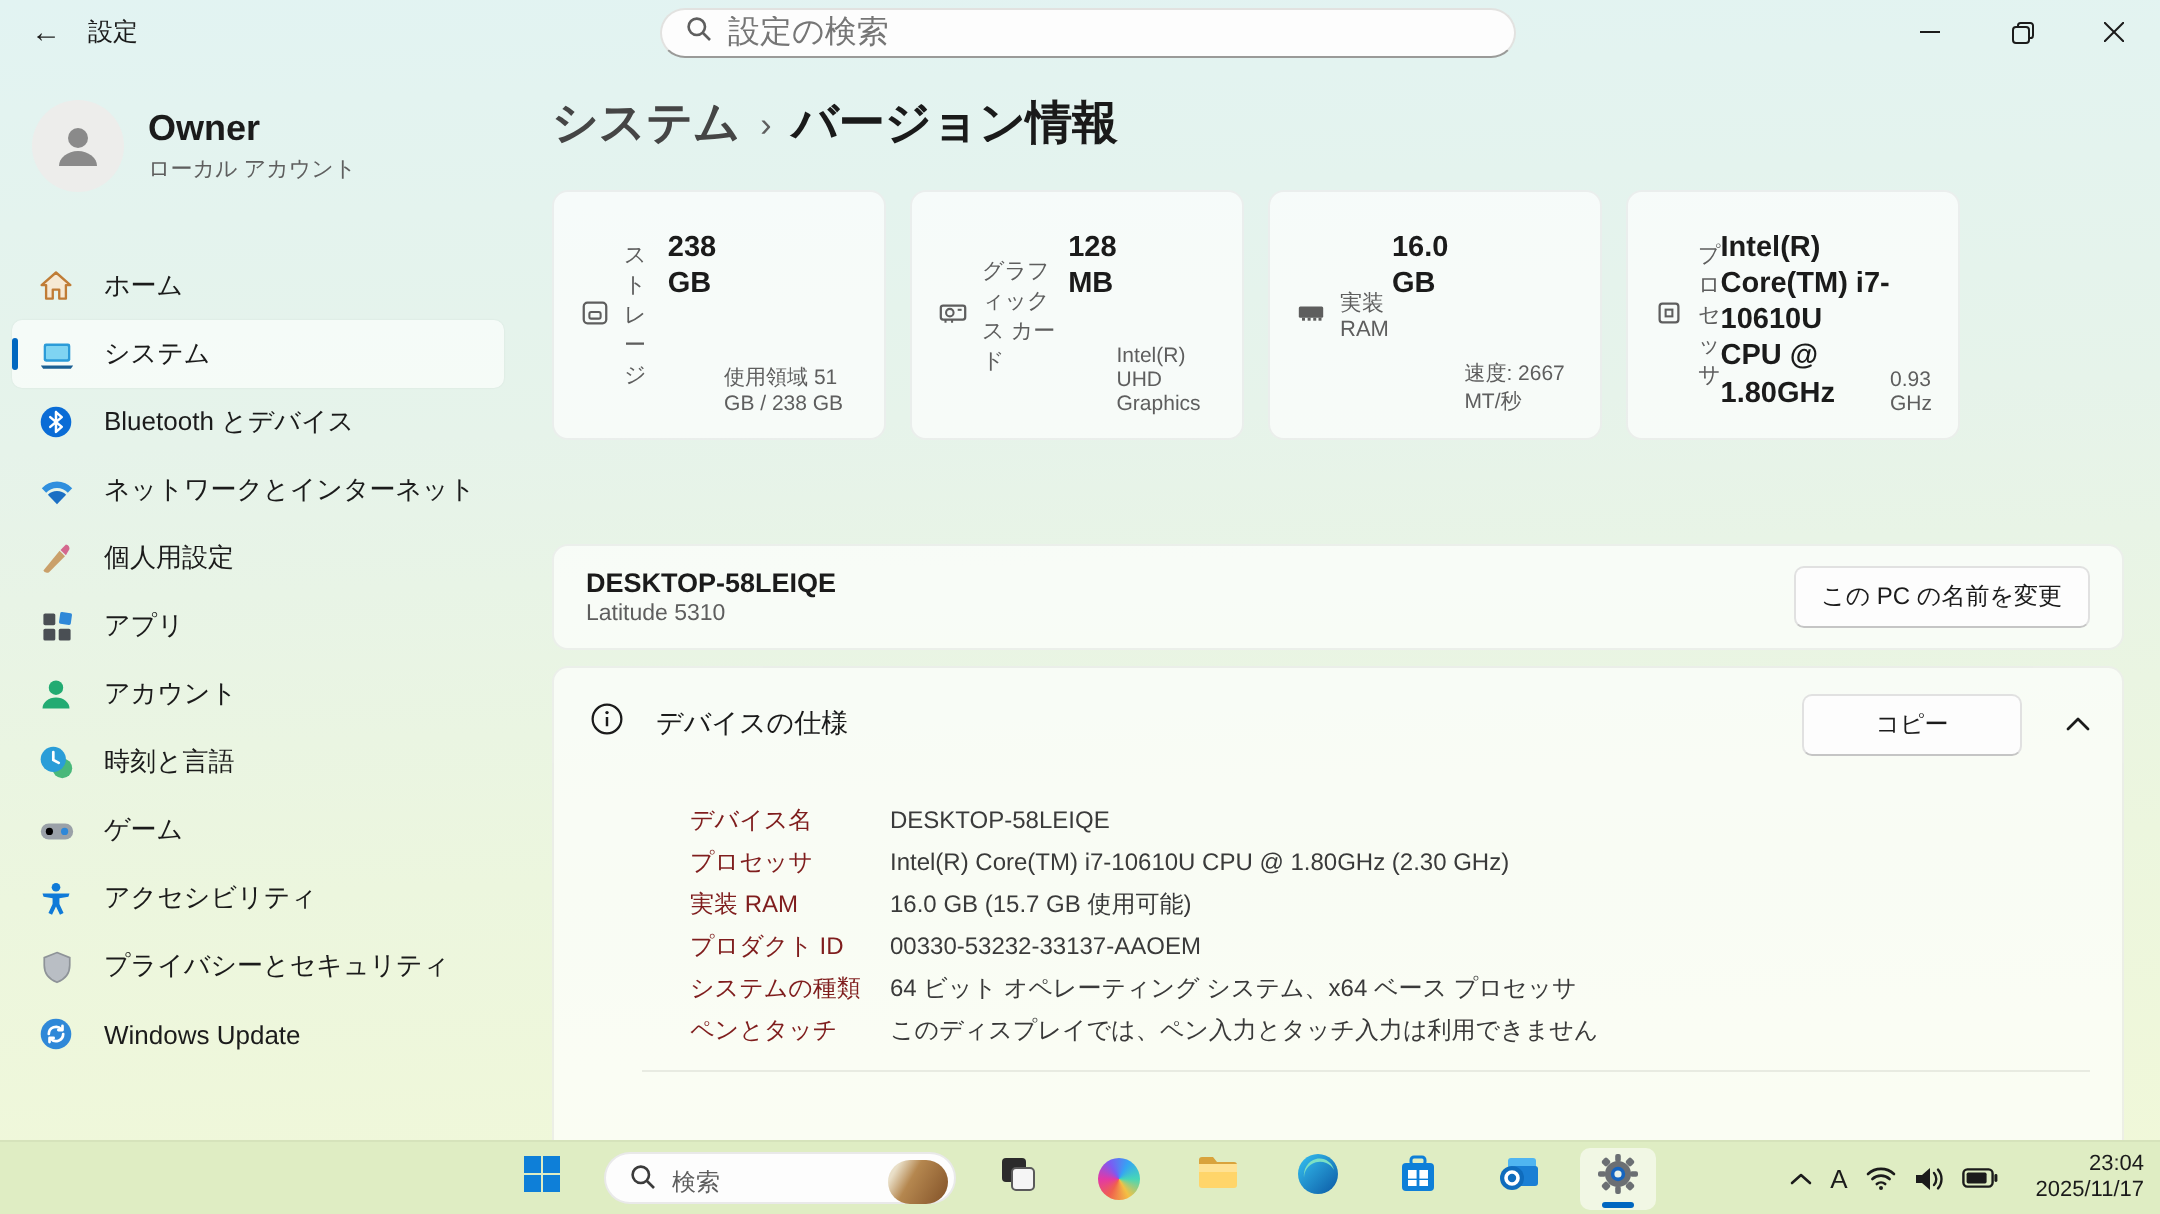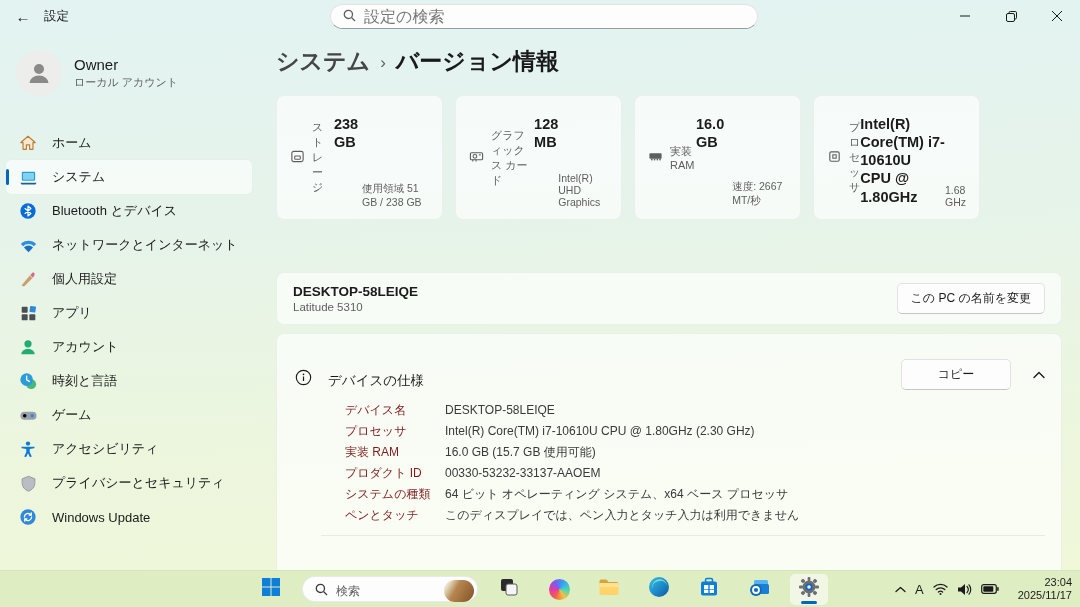--- a/index.html
+++ b/index.html
@@ -17,21 +17,21 @@
   .tb-search { position:absolute; left:330px; top:4px; width:428px; height:25px; background:#fdfdfd; border:1px solid #e2e2e0; border-bottom:1px solid #9a9a98; border-radius:13px; display:flex; align-items:center; padding:0 12px; gap:8px; }
   .tb-search input { border:none; outline:none; background:transparent; font-size:16px; width:100%; font-family:inherit; color:#1b1b1b; }
   .tb-search input::placeholder { color:#767676; }
   .win-controls { position:absolute; right:0; top:0; height:32px; display:flex; }
   .win-btn { width:46px; height:32px; display:flex; align-items:center; justify-content:center; cursor:pointer; }
   .win-btn svg { display:block; }
   
   .sidebar { position:absolute; top:32px; left:0; width:262px; bottom:37px; padding:14px 10px 0 6px; }
   .account { display:flex; align-items:center; gap:12px; padding:4px 10px 16px 10px; }
   .avatar { width:46px; height:46px; border-radius:50%; background:#ededeb; display:flex; align-items:center; justify-content:center; }
-  .acct-name { font-size:15px; font-weight:normal; }
+  .acct-name { font-size:18px; font-weight:bold; }
   .acct-type { font-size:11px; color:#5e5e5e; margin-top:2px; }
   .nav { margin-top:14px; display:flex; flex-direction:column; }
   .nav-item { position:relative; height:34px; display:flex; align-items:center; gap:14px; padding:0 12px; border-radius:5px; font-size:13px; cursor:pointer; }
   .nav-item .nicon { width:20px; height:20px; display:flex; align-items:center; justify-content:center; flex:0 0 20px; }
   .nav-item.selected { background:rgba(255,255,255,0.62); box-shadow:0 0 1px rgba(0,0,0,0.08); }
   .nav-item.selected::before { content:""; position:absolute; left:0; top:9px; width:3px; height:16px; border-radius:2px; background:#0067c0; }
   
   .main { position:absolute; top:32px; left:276px; width:786px; bottom:37px; }
   .breadcrumb { display:flex; align-items:center; gap:10px; margin:14px 0 18px 0; font-size:23px; font-weight:600; }
   .bc-parent { color:#454545; cursor:pointer; }
@@ -41,21 +41,21 @@
   .card { width:167px; height:125px; background:rgba(255,255,255,0.68); border:1px solid rgba(0,0,0,0.05); border-radius:8px; padding:11px 13px; display:flex; flex-direction:row; }
   .card-head { display:flex; align-items:center; gap:7px; font-size:11px; color:#5e5e5e; }
   .card-value { margin-top:8px; font-size:14.5px; font-weight:bold; line-height:1.25; color:#1b1b1b; }
   .card-caption { margin-top:auto; font-size:10.5px; color:#5e5e5e; }
   .panel { background:rgba(255,255,255,0.68); border:1px solid rgba(0,0,0,0.05); border-radius:8px; }
   .device-panel { margin-top:52px; height:53px; display:flex; align-items:center; padding:0 16px; }
   .device-name { font-size:13.5px; font-weight:bold; }
   .device-model { font-size:11.5px; color:#5e5e5e; margin-top:2px; }
   .btn { background:rgba(253,253,253,0.95); border:1px solid rgba(0,0,0,0.11); border-bottom-color:rgba(0,0,0,0.22); border-radius:5px; font-size:12px; color:#1b1b1b; padding:6px 13px; cursor:pointer; font-family:inherit; }
   .spec-panel { margin-top:8px; border-radius:8px 8px 0 0; border-bottom:none; height:237px; overflow:hidden; }
-  .spec-header { height:56px; display:flex; align-items:flex-end; padding:0 16px 0 18px; gap:16px; }
+  .spec-header { height:56px; display:flex; align-items:center; padding:0 16px 0 18px; gap:16px; }
   .spec-title { font-size:13.5px; }
   .spec-actions { margin-left:auto; display:flex; align-items:center; gap:22px; }
   .copy-btn { width:110px; height:31px; text-align:center; padding:0; }
   .chev { cursor:pointer; display:flex; align-items:center; }
   .spec-rows { padding:10px 16px 0 44px; }
   .spec-row { display:flex; font-size:12px; line-height:21px; }
   .spec-label { width:100px; flex:0 0 100px; color:#7f1d1d;margin-left:24px; }
   .spec-value { color:#3a3a3a; }
   .spec-divider { margin-top:9px; border-top:1px solid rgba(0,0,0,0.07); }
   
@@ -292,21 +292,21 @@
     </div>
     <div class="card">
       <div class="card-head">
         <span><svg width="15" height="15" viewBox="0 0 16 16">
               <rect x="3" y="3" width="10" height="10" rx="1.5" fill="none" stroke="#5e5e5e" stroke-width="1.2"></rect>
               <rect x="6.2" y="6.2" width="3.6" height="3.6" fill="none" stroke="#5e5e5e" stroke-width="1.1"></rect>
             </svg></span>
         <span>プロセッサ</span>
       </div>
       <div class="card-value">Intel(R) Core(TM) i7-10610U CPU @ 1.80GHz</div>
-      <div class="card-caption">1.68 GHz</div>
+      <div class="card-caption">0.93 GHz</div>
     </div>
   </div>
 
   <div class="panel device-panel">
     <div>
       <div class="device-name">DESKTOP-58LEIQE</div>
       <div class="device-model">Latitude 5310</div>
     </div>
     <button class="btn" style="margin-left:auto;">この PC の名前を変更</button>
   </div>

